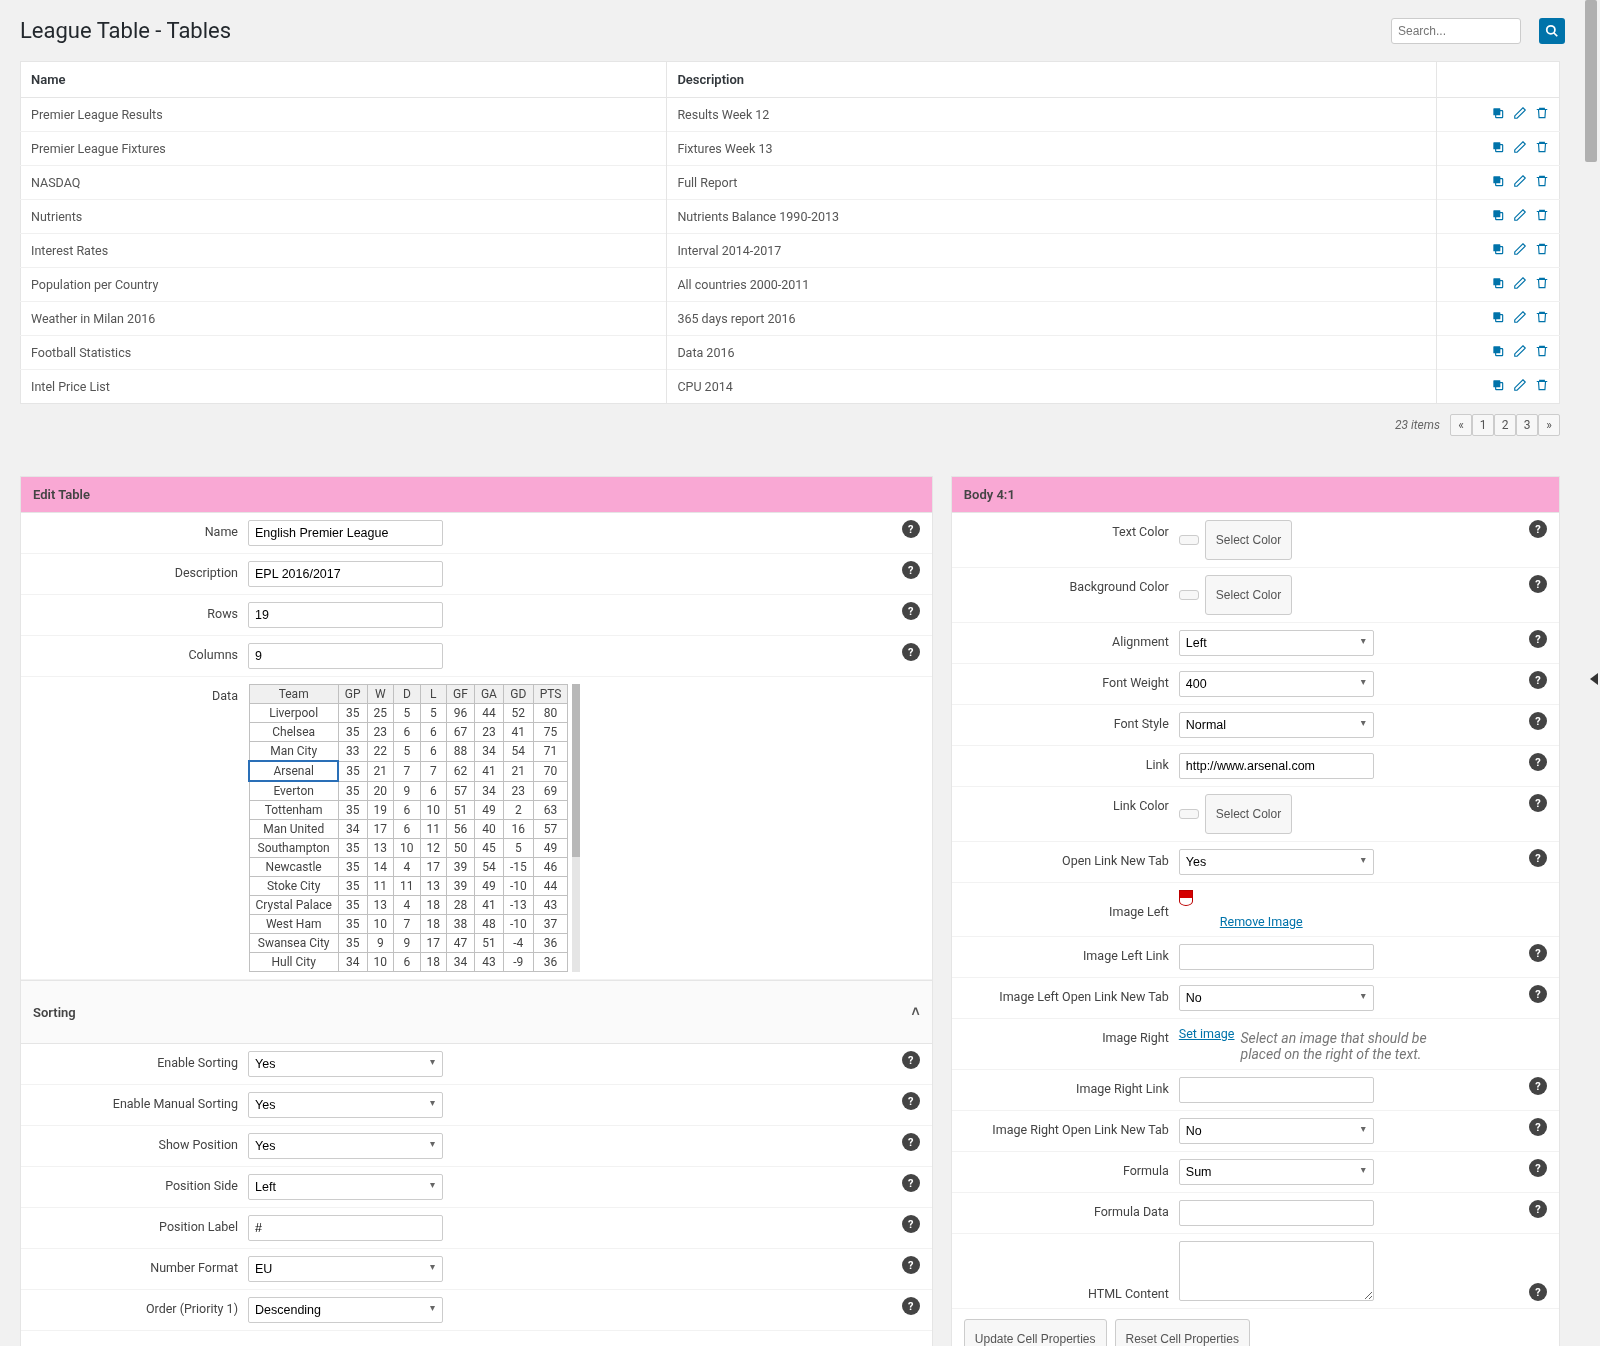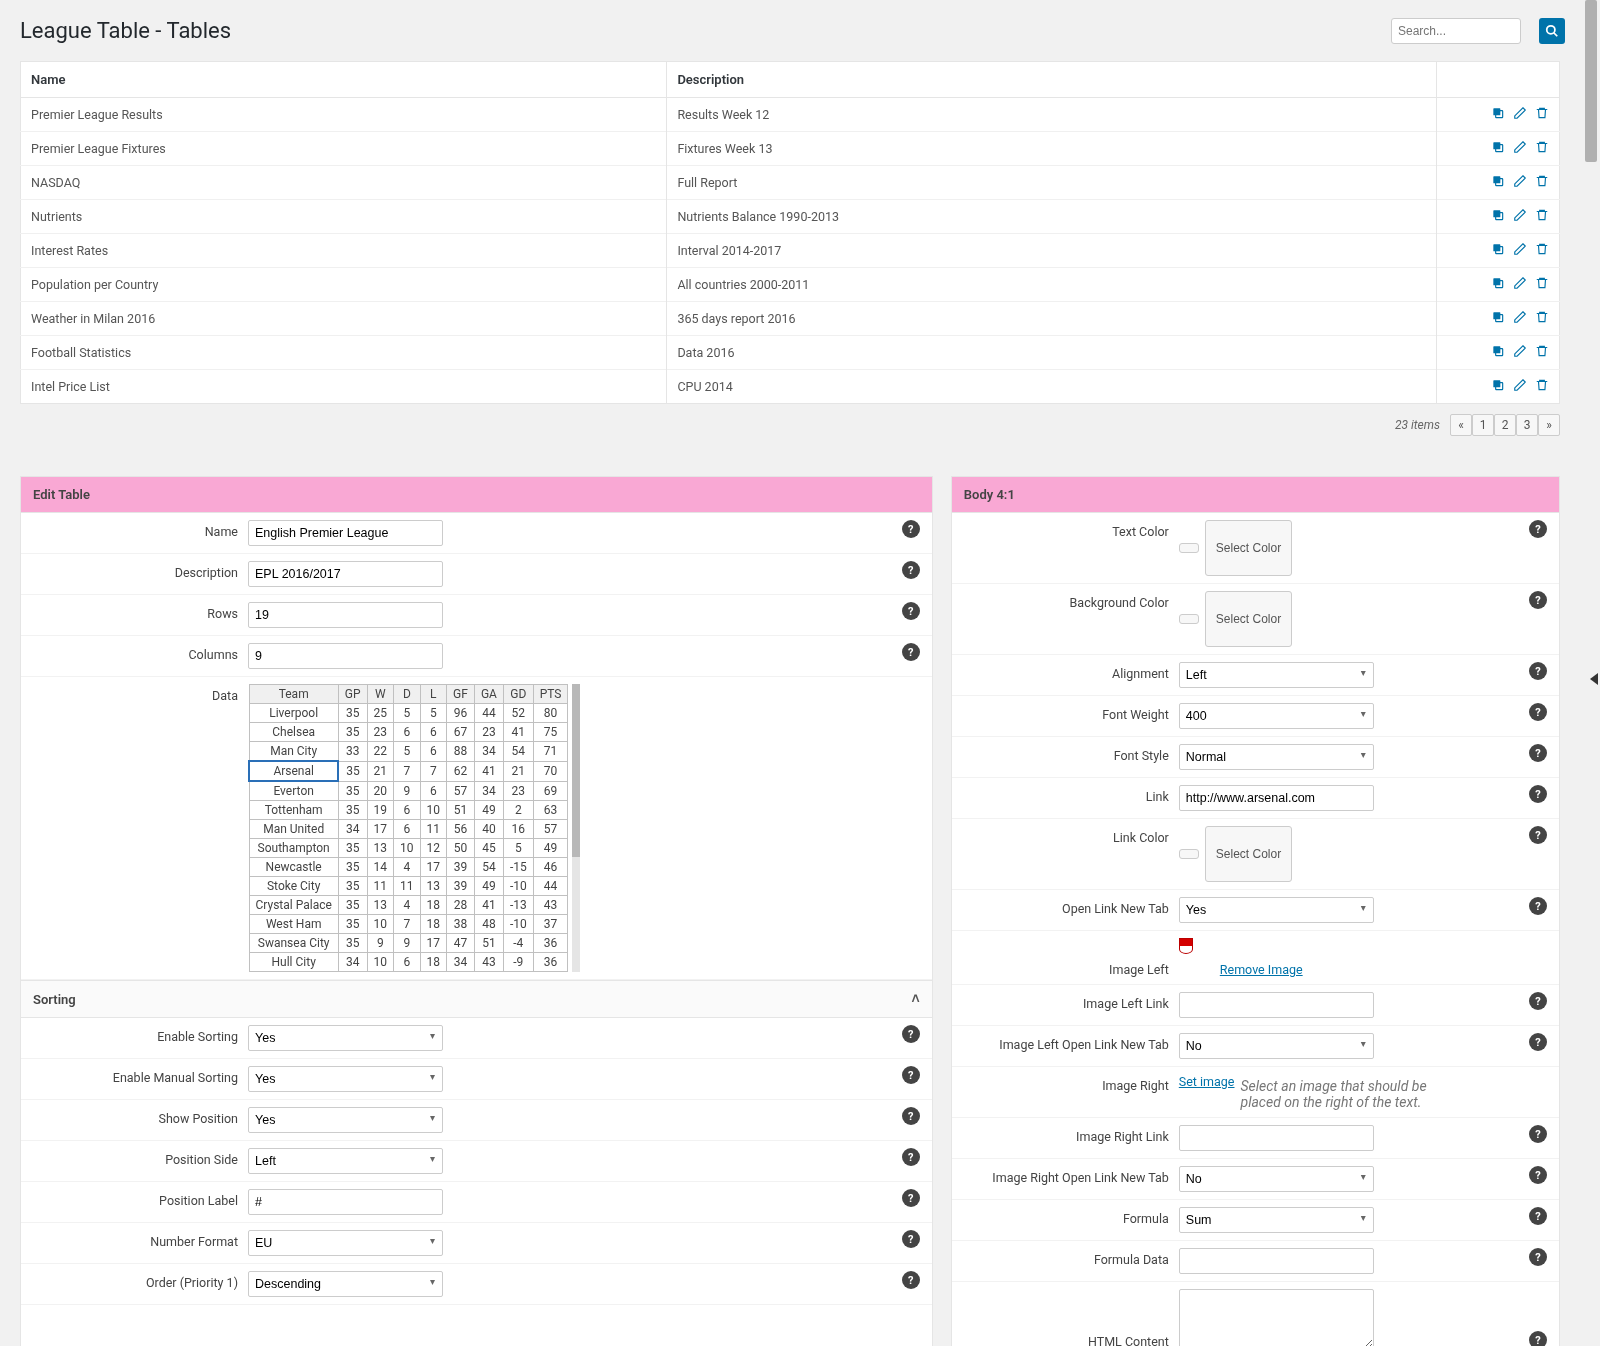--- a/index.html
+++ b/index.html
@@ -152,21 +152,21 @@
     content: "▾";
     position: absolute;
     right: 8px; top: 5px;
     font-size: 10px; color: #666;
     pointer-events: none;
   }
   select.inp { appearance: none; padding-right: 20px; }
   .btn {
     border: 1px solid #ccc;
     background: #f7f7f7;
-    padding: 20px 10px;
+    padding: 12px 10px;
     font-size: 12px;
     border-radius: 3px;
     cursor: pointer;
     color: #555;
   }
   .link { color: #0073aa; cursor: pointer; font-size: 12.5px; }
   .desc-text { font-style: italic; color: #777; font-size: 14px; margin-top: 4px; max-width: 200px; }
 
   .data-grid-wrap { display: flex; gap: 4px; }
   .data-grid {
@@ -195,21 +195,21 @@
     height: 60%;
     background: #b8b8b8;
   }
 
   .section-header {
     display: flex;
     justify-content: space-between;
     align-items: center;
     border-top: 1px solid #e5e5e5;
     border-bottom: 1px solid #e5e5e5;
-    padding: 10px 12px;
+    padding: 23px 12px;
     background: #fafafa;
     font-weight: 600;
     font-size: 13px;
   }
   .chevron-up::before { content: "˄"; font-size: 14px; color: #555; }
   .action-buttons { padding: 10px 12px; display: flex; gap: 8px; }
   .shield {
     width: 14px; height: 16px;
     background: linear-gradient(to bottom, #d40000 0%, #d40000 50%, #fff 50%, #fff 100%);
     border: 1px solid #b00;
@@ -765,21 +765,21 @@
           </div>
         <div class="form-help">?</div>
       </div>
       <div class="form-row">
         <div class="form-label">Open Link New Tab</div>
         <div class="form-field">
             <span class="select-wrap"><select class="inp"><option>Yes</option></select></span>
           </div>
         <div class="form-help">?</div>
       </div>
-      <div class="form-row" style="align-items:flex-end;">
+      <div class="form-row" style="align-items:center;">
         <div class="form-label">Image Left</div>
         <div class="form-field" style="flex-direction:column;align-items:flex-start;gap:8px;">
           <span class="shield"></span>
           <span class="link" style="text-decoration:underline;padding-left:41px;">Remove Image</span>
         </div>
       </div>
       <div class="form-row">
         <div class="form-label">Image Left Link</div>
         <div class="form-field">
             <input type="text" class="inp" value="" style="">

